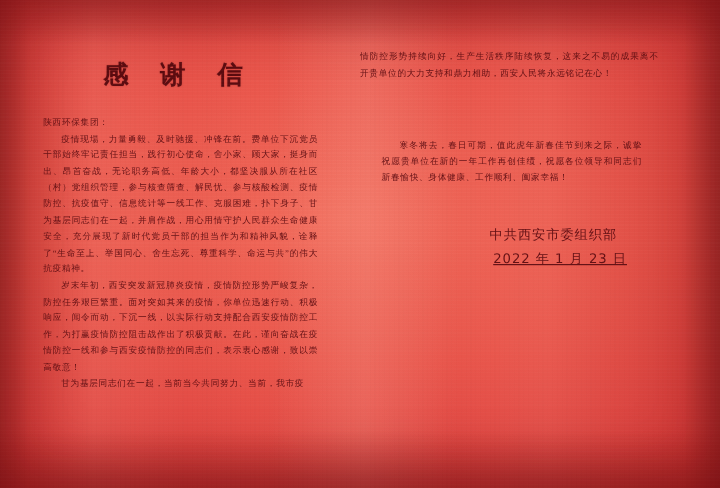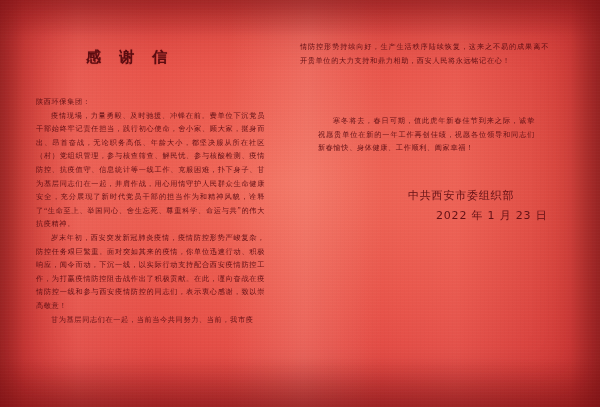--- a/index.html
+++ b/index.html
@@ -70,22 +70,22 @@
     inset: 0;
     color: #5a0d12;
     z-index: 3;
   }
 
   
   .title {
     position: absolute;
     left: 86px;
     top: 48px;
-    font-family: Liberation Sans, sans-serif;
-    font-size: 15px;
+    font-family: Liberation Mono, monospace;
+    font-size: 21px;
     font-weight: 700;
     letter-spacing: 7px;
     color: #5c0c10;
     text-shadow: 0 0 1px rgba(92,12,16,0.5);
   }
 
   
   .col {
     position: absolute;
     font-size: 7.2px;
@@ -130,21 +130,22 @@
     position: absolute;
     left: 408px;
     top: 186px;
     font-size: 11px;
     line-height: 20px;
     letter-spacing: 0.8px;
     color: #631014;
     text-align: left;
   }
   .sign .date {
-    margin-left: 28px;
+    margin-left: 3px;
+    text-decoration: underline;
   }
 
   
   .grain {
     position: absolute;
     inset: 0;
     z-index: 4;
     opacity: 0.1;
     pointer-events: none;
     background-image:

